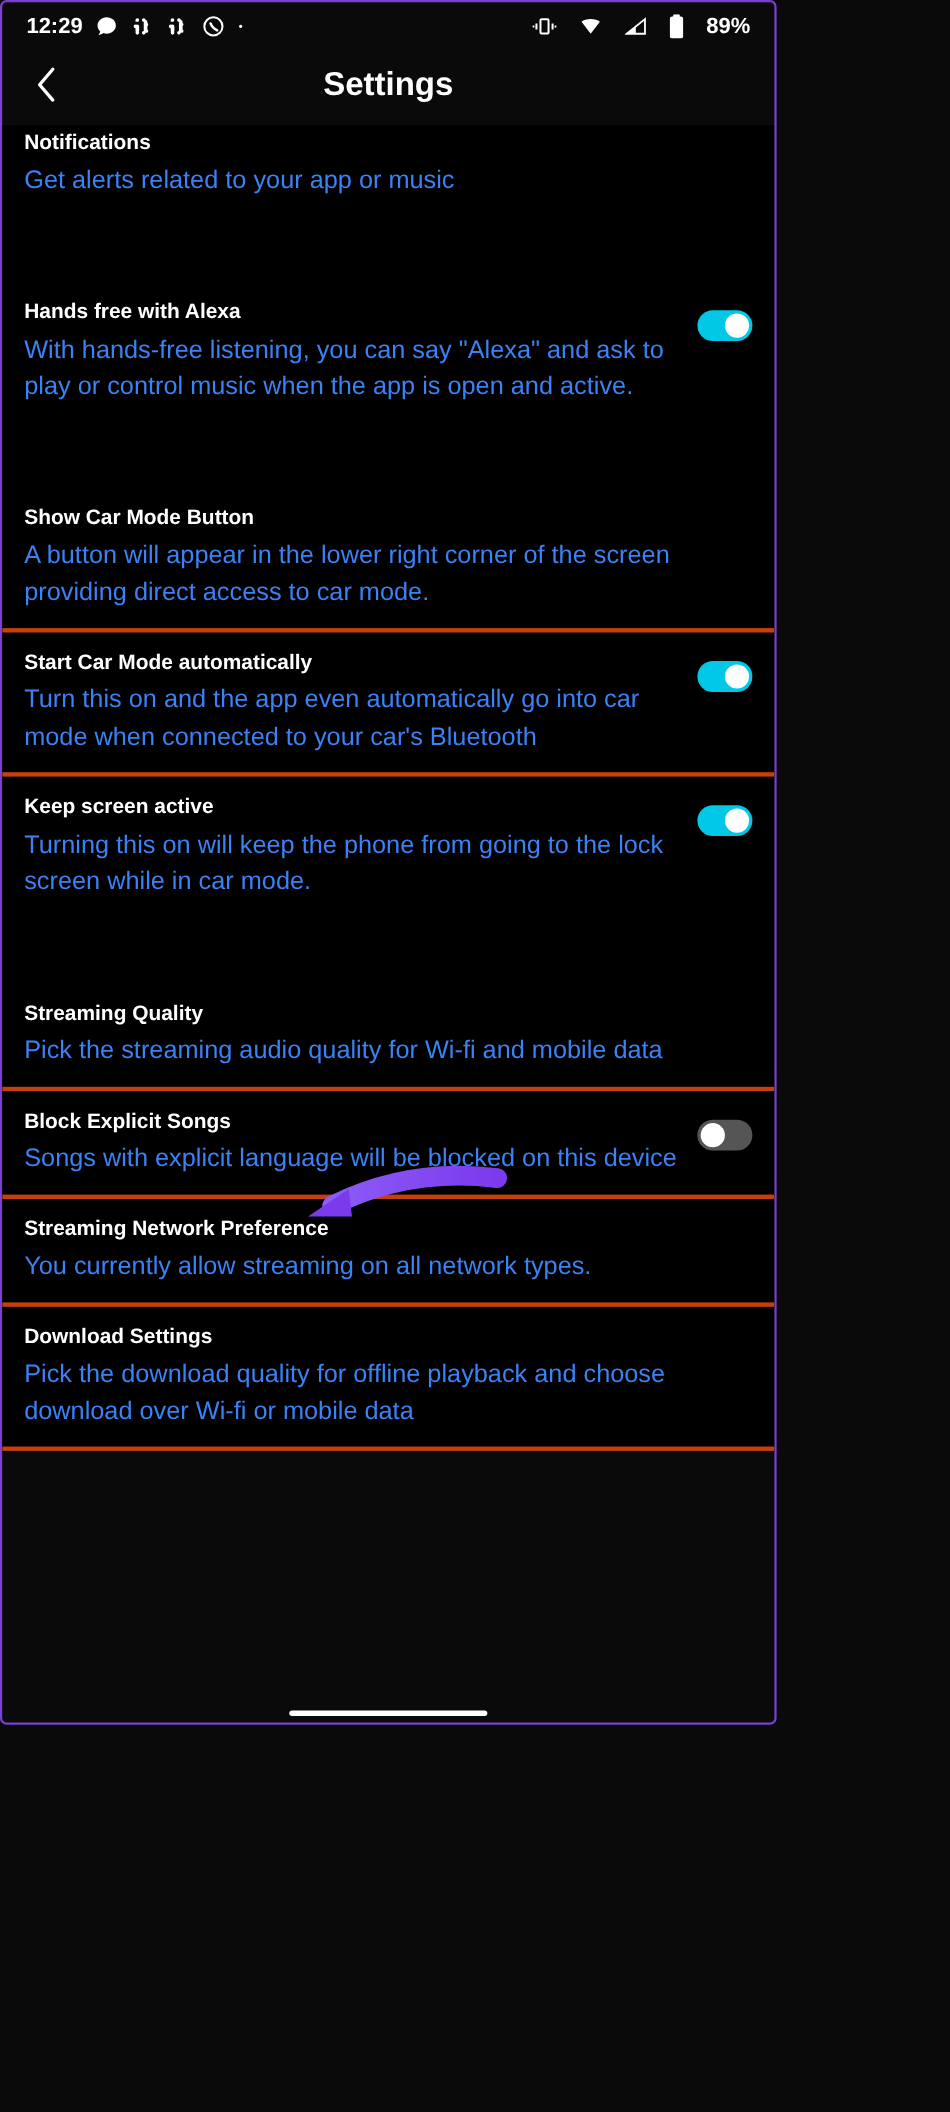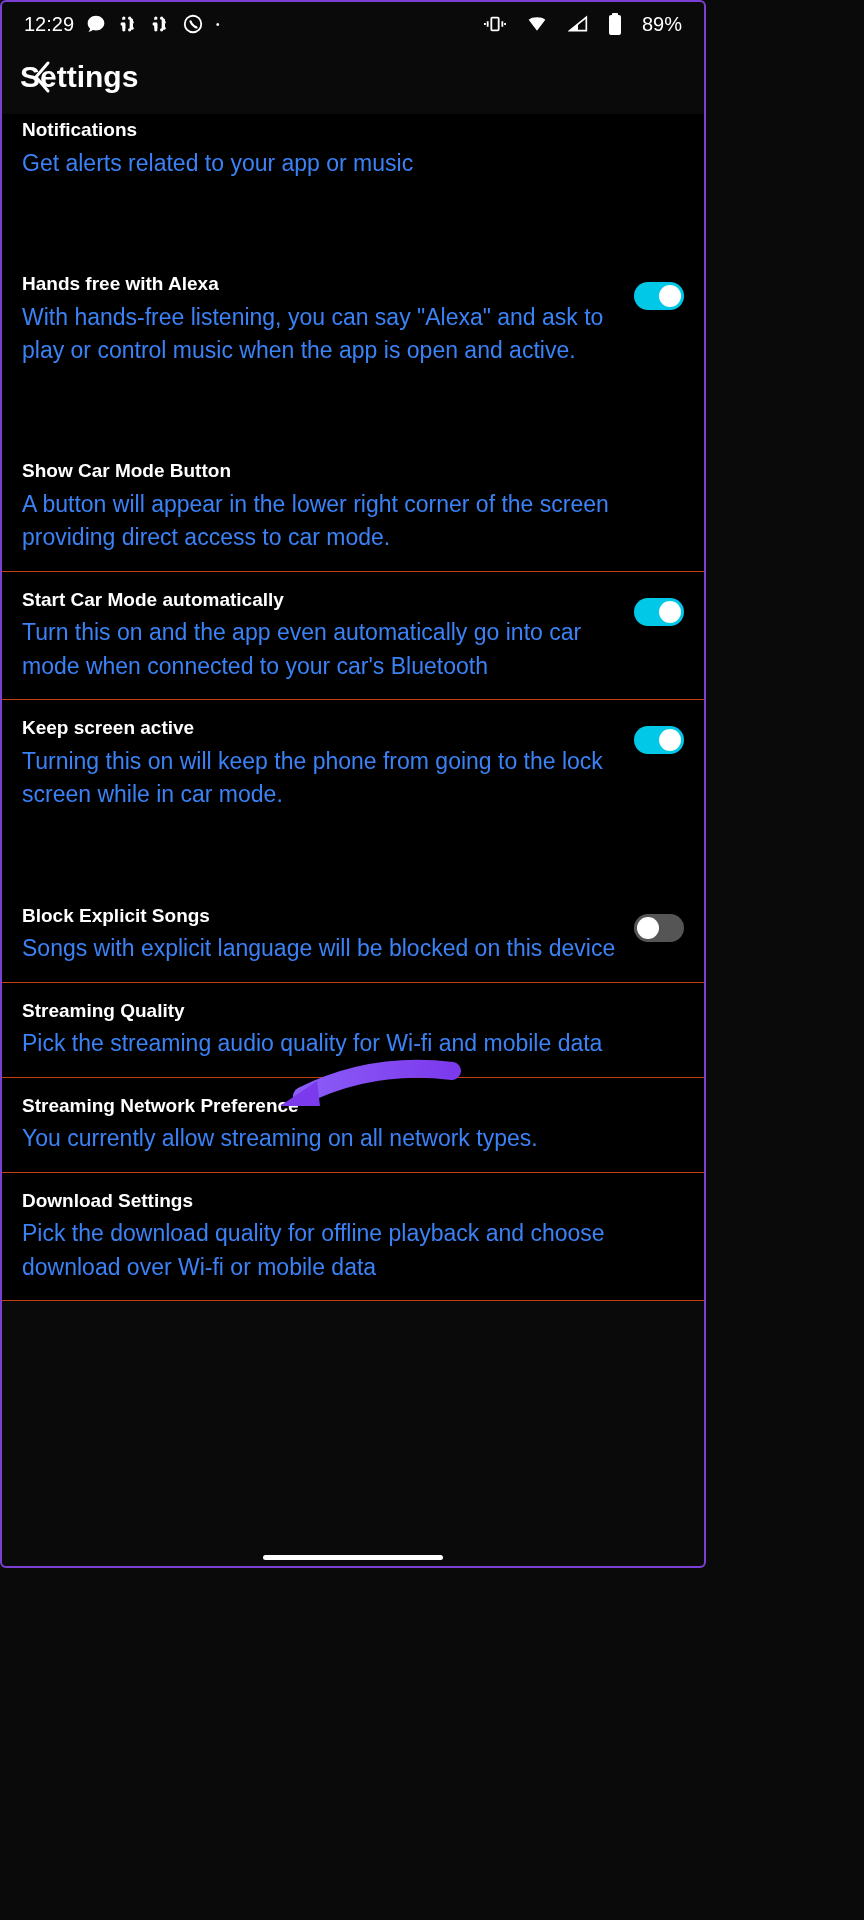--- a/index.html
+++ b/index.html
@@ -18,21 +18,21 @@
     border: 2px solid #7b3fd4;
     border-radius: 6px;
   }
   .status-bar {
     display: flex;
     justify-content: space-between;
     align-items: center;
     padding: 20px 22px;
     height: 44px;
     font-size: 20px;
-    font-weight: 400;
+    font-weight: 700;
   }
   .status-left {
     display: flex;
     align-items: center;
     gap: 12px;
   }
   .status-right {
     display: flex;
     align-items: center;
     gap: 20px;
@@ -52,34 +52,35 @@
     left: 18px;
     width: 44px;
     height: 44px;
     display: flex;
     align-items: center;
     justify-content: center;
     cursor: pointer;
   }
   .header-title {
     flex: 1;
+    text-align: center;
     font-size: 30px;
     font-weight: 700;
     color: #fff;
   }
   .settings-list {
     background: #000;
   }
   .setting-item {
     padding: 16px 20px;
     display: flex;
     align-items: flex-start;
     justify-content: space-between;
     gap: 16px;
-    border-bottom: 1px solid #c2410c;
+    border-bottom: 4px solid #c2410c;
     cursor: pointer;
   }
   .setting-item.no-border {
     border-bottom: none;
   }
   .setting-item.spacer-after {
     margin-bottom: 60px;
   }
   .setting-text {
     flex: 1;
@@ -255,33 +256,33 @@
       <div class="setting-title">Keep screen active</div>
       <div class="setting-desc">Turning this on will keep the phone from going to the lock screen while in car mode.</div>
     </div>
     <div class="toggle on">
         <div class="toggle-knob"></div>
       </div>
   </div>
 
   <div class="setting-item">
     <div class="setting-text">
+      <div class="setting-title">Streaming Quality</div>
+      <div class="setting-desc">Pick the streaming audio quality for Wi-fi and mobile data</div>
+    </div>
+  </div>
+
+  <div class="setting-item">
+    <div class="setting-text">
       <div class="setting-title">Block Explicit Songs</div>
       <div class="setting-desc">Songs with explicit language will be blocked on this device</div>
     </div>
     <div class="toggle off">
         <div class="toggle-knob"></div>
       </div>
-  </div>
-
-  <div class="setting-item">
-    <div class="setting-text">
-      <div class="setting-title">Streaming Quality</div>
-      <div class="setting-desc">Pick the streaming audio quality for Wi-fi and mobile data</div>
-    </div>
   </div>
 
   <div class="setting-item">
     <div class="setting-text">
       <div class="setting-title">Streaming Network Preference</div>
       <div class="setting-desc">You currently allow streaming on all network types.</div>
     </div>
   </div>
 
   <div class="setting-item">

